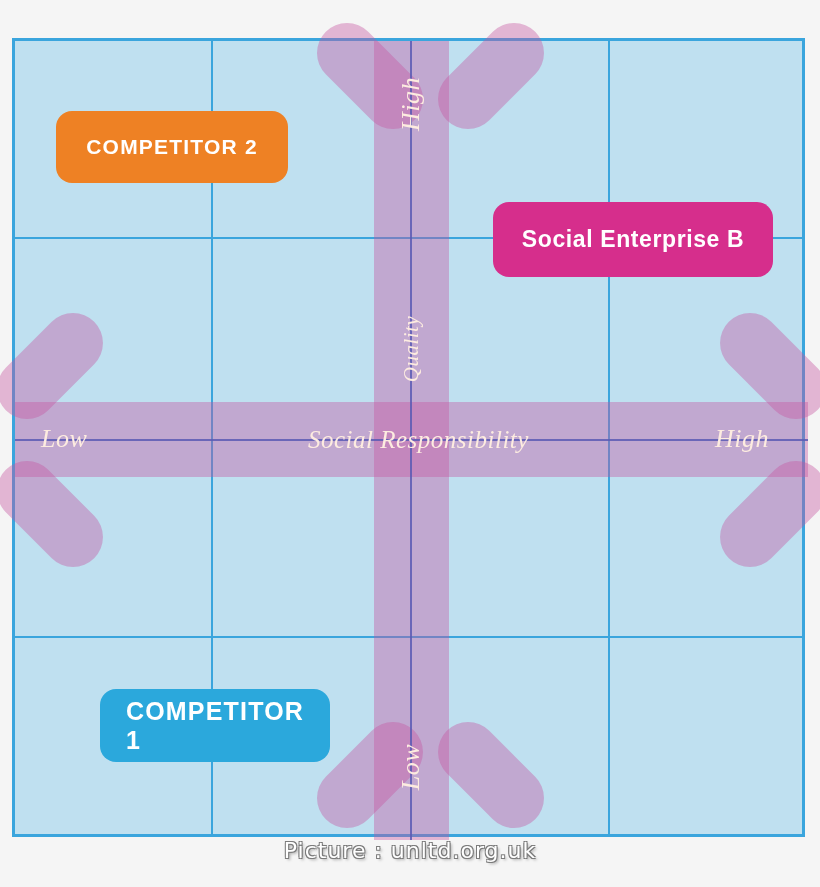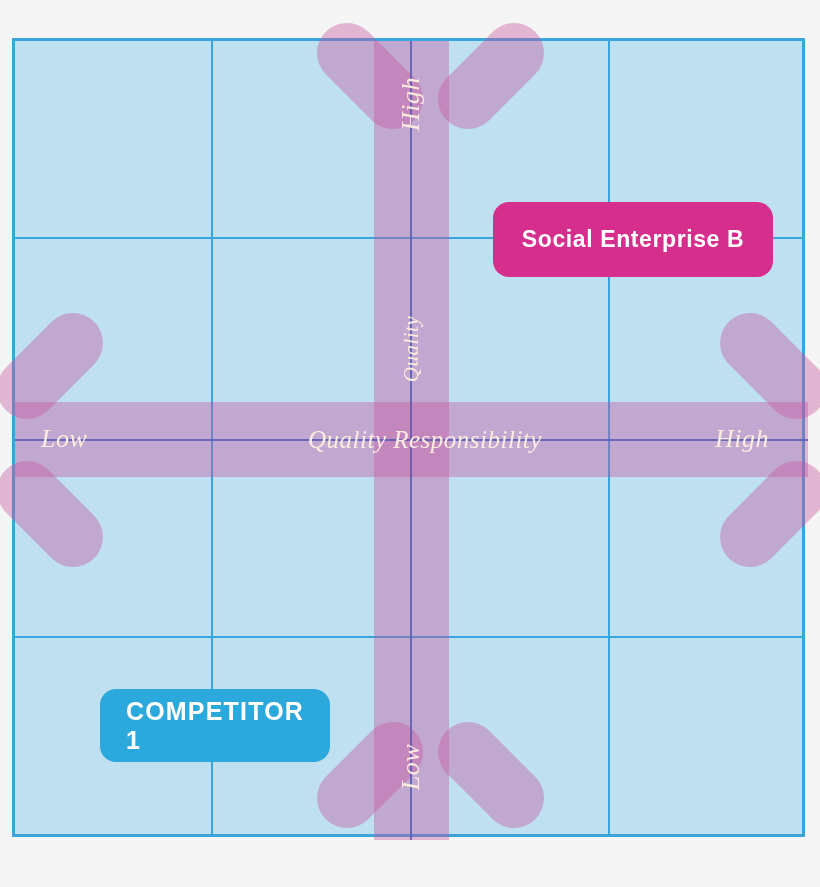--- a/index.html
+++ b/index.html
@@ -256,34 +256,36 @@
       <div class="arrow-stroke" id="arrow-right-lower"></div>
       <div class="arrow-stroke" id="arrow-top-left"></div>
       <div class="arrow-stroke" id="arrow-top-right"></div>
       <div class="arrow-stroke" id="arrow-bottom-left"></div>
       <div class="arrow-stroke" id="arrow-bottom-right"></div>
 
       <div class="axis-rule" id="axis-rule-horizontal"></div>
       <div class="axis-rule" id="axis-rule-vertical"></div>
     </div>
 
-    <div class="axis-label" id="label-social-responsibility">Quality Responsibility</div>
+    <div class="axis-label" id="label-social-responsibility">Social Responsibility</div>
 
     <div class="axis-label" id="label-quality">Quality</div>
 
     <div class="axis-label" id="label-x-low">Low</div>
 
     <div class="axis-label" id="label-x-high">High</div>
 
     <div class="axis-label" id="label-y-high">High</div>
 
     <div class="axis-label" id="label-y-low">Low</div>
 
+    <div class="chip chip-caps" id="chip-competitor-2">COMPETITOR 2</div>
 
     <div class="chip" id="chip-social-enterprise-b">Social Enterprise B</div>
 
 
     <div class="chip chip-caps" id="chip-competitor-1">COMPETITOR 1</div>
 
   </div>
 
+  <div id="caption">Picture : unltd.org.uk</div>
 
 </div>
 
 </body></html>

